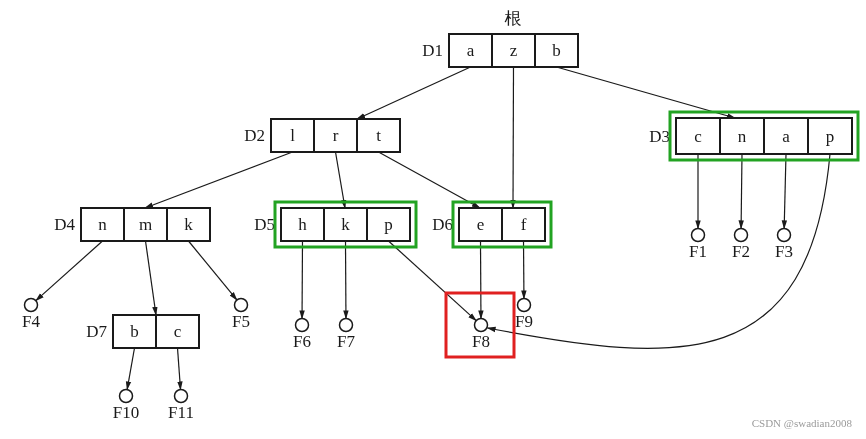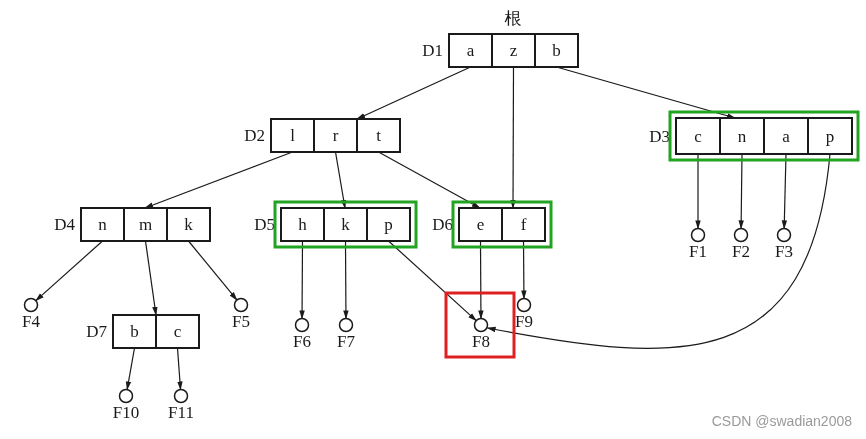--- a/index.html
+++ b/index.html
@@ -6,21 +6,21 @@
   body { width: 866px; height: 439px; overflow: hidden; position: relative; }
   #diagram { position: absolute; left: 0; top: 0; }
   .cell { fill: #ffffff; stroke: #1a1a1a; stroke-width: 2; }
   .cell-text { font-family: "Liberation Serif", serif; font-size: 17px; fill: #1a1a1a; text-anchor: middle; dominant-baseline: central; }
   .node-label { font-family: "Liberation Serif", serif; font-size: 17px; fill: #1a1a1a; text-anchor: end; dominant-baseline: central; }
   .file-label { font-family: "Liberation Serif", serif; font-size: 17px; fill: #1a1a1a; text-anchor: middle; dominant-baseline: hanging; }
   .root-label { font-family: "DejaVu Sans", sans-serif; font-size: 17px; fill: #1a1a1a; text-anchor: middle; dominant-baseline: central; }
   .edge { stroke: #1a1a1a; stroke-width: 1.2; fill: none; }
   .file-circle { fill: #ffffff; stroke: #1a1a1a; stroke-width: 1.5; }
   .hl { fill: none; stroke-width: 3; }
-  .watermark { position: absolute; right: 14px; bottom: 10px; font-family: Liberation Sans, sans-serif; font-size: 14px; color: #9a9a9a; }
+  .watermark { position: absolute; right: 14px; bottom: 10px; font-family: Liberation Serif, serif; font-size: 11px; color: #9a9a9a; }
 </style>
 </head>
 <body>
 
 <svg id="diagram" width="866" height="439" viewBox="0 0 866 439" xmlns="http://www.w3.org/2000/svg">
   <defs>
     <marker id="arrow" viewBox="0 0 10 10" refX="9" refY="5" markerWidth="9" markerHeight="9" orient="auto-start-reverse" markerUnits="userSpaceOnUse">
       <path d="M0,2 L10,5 L0,8 z" fill="#1a1a1a"></path>
     </marker>
   </defs>

